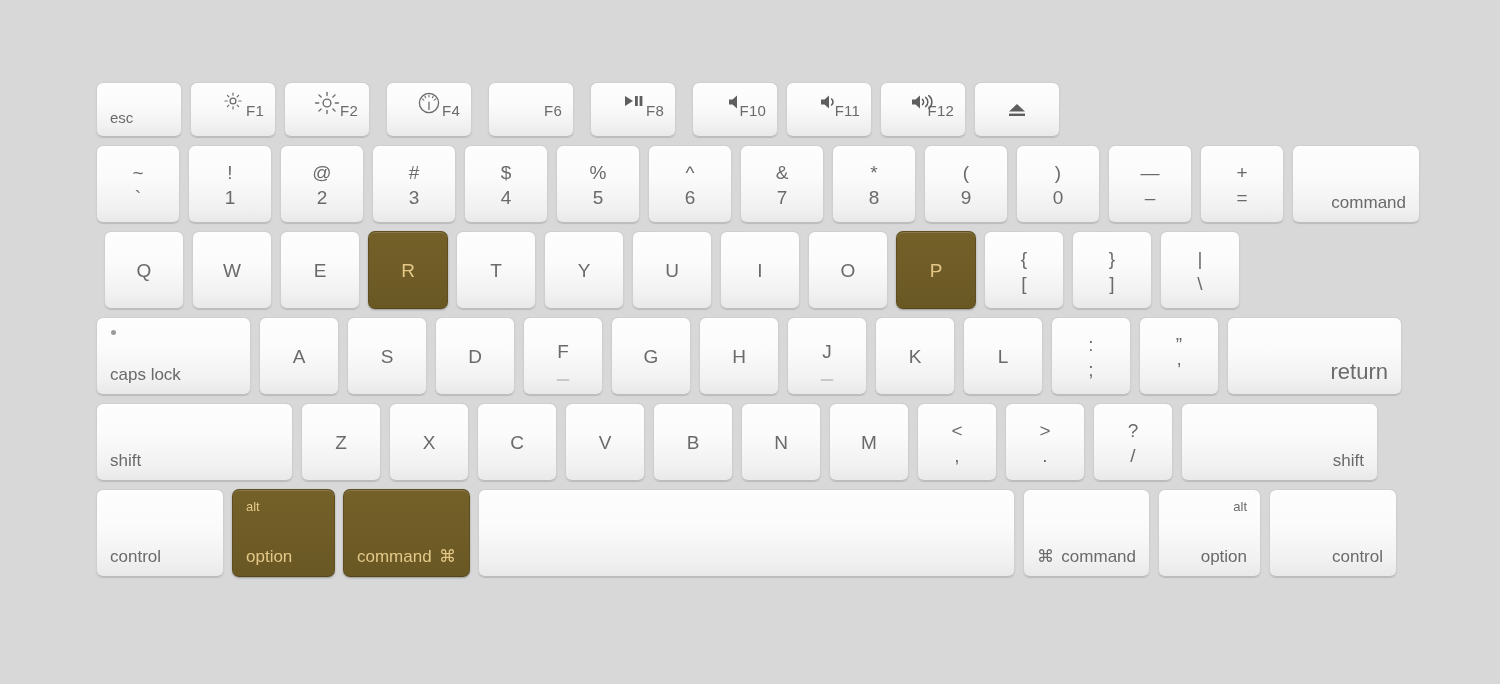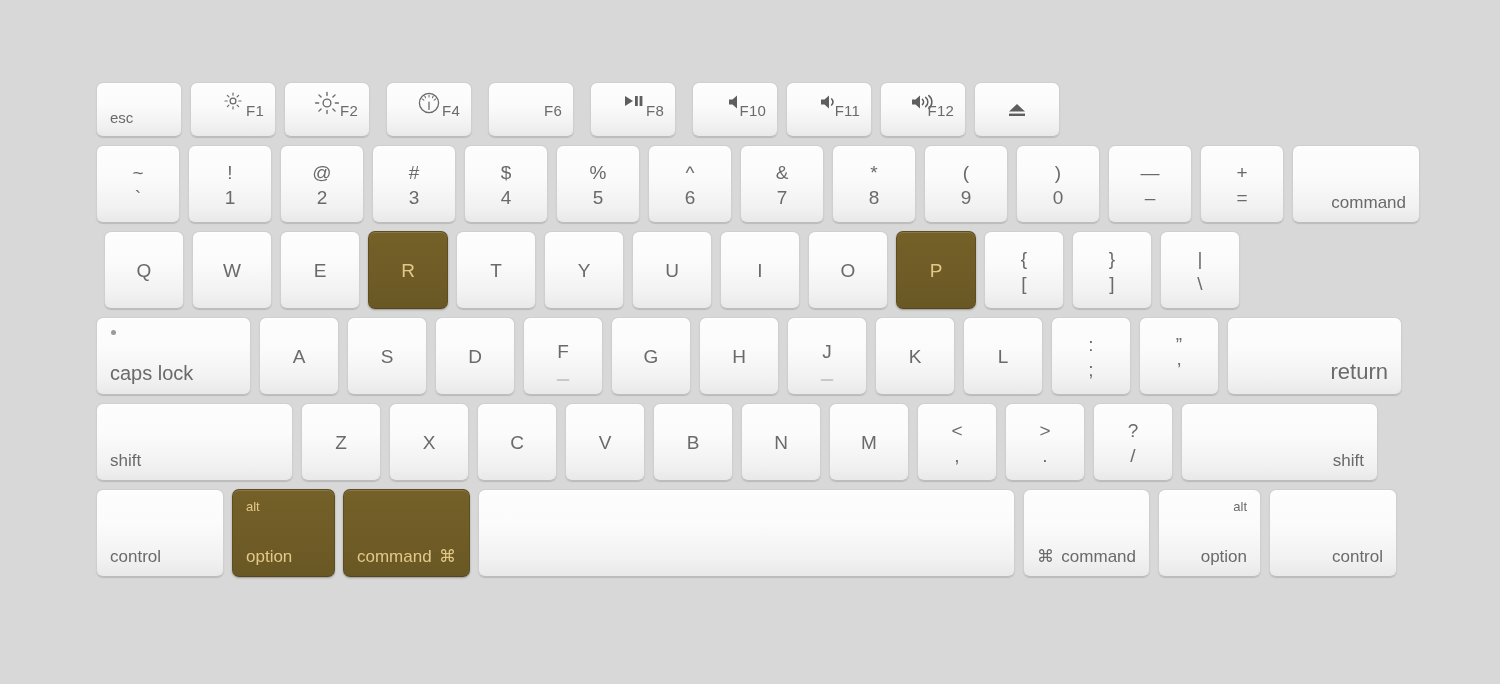--- a/index.html
+++ b/index.html
@@ -403,21 +403,21 @@
     <div class="key" style="width:80px">
       <span class="lbl c-top">|</span>
       <span class="lbl c-bot">\</span>
     </div>
   </div>
 
   <div class="kb-row row-a">
 
     <div class="key" style="width:155px">
       <span class="capsdot"></span>
-      <span class="lbl bl" style="font-size:20px">caps lock</span>
+      <span class="lbl bl" style="font-size:17px">caps lock</span>
     </div>
     <div class="gap"></div>
 
     <div class="key" style="width:80px">
       <span class="lbl c-mid">A</span>
     </div>
     <div class="gap"></div>
 
     <div class="key" style="width:80px">
       <span class="lbl c-mid">S</span>

